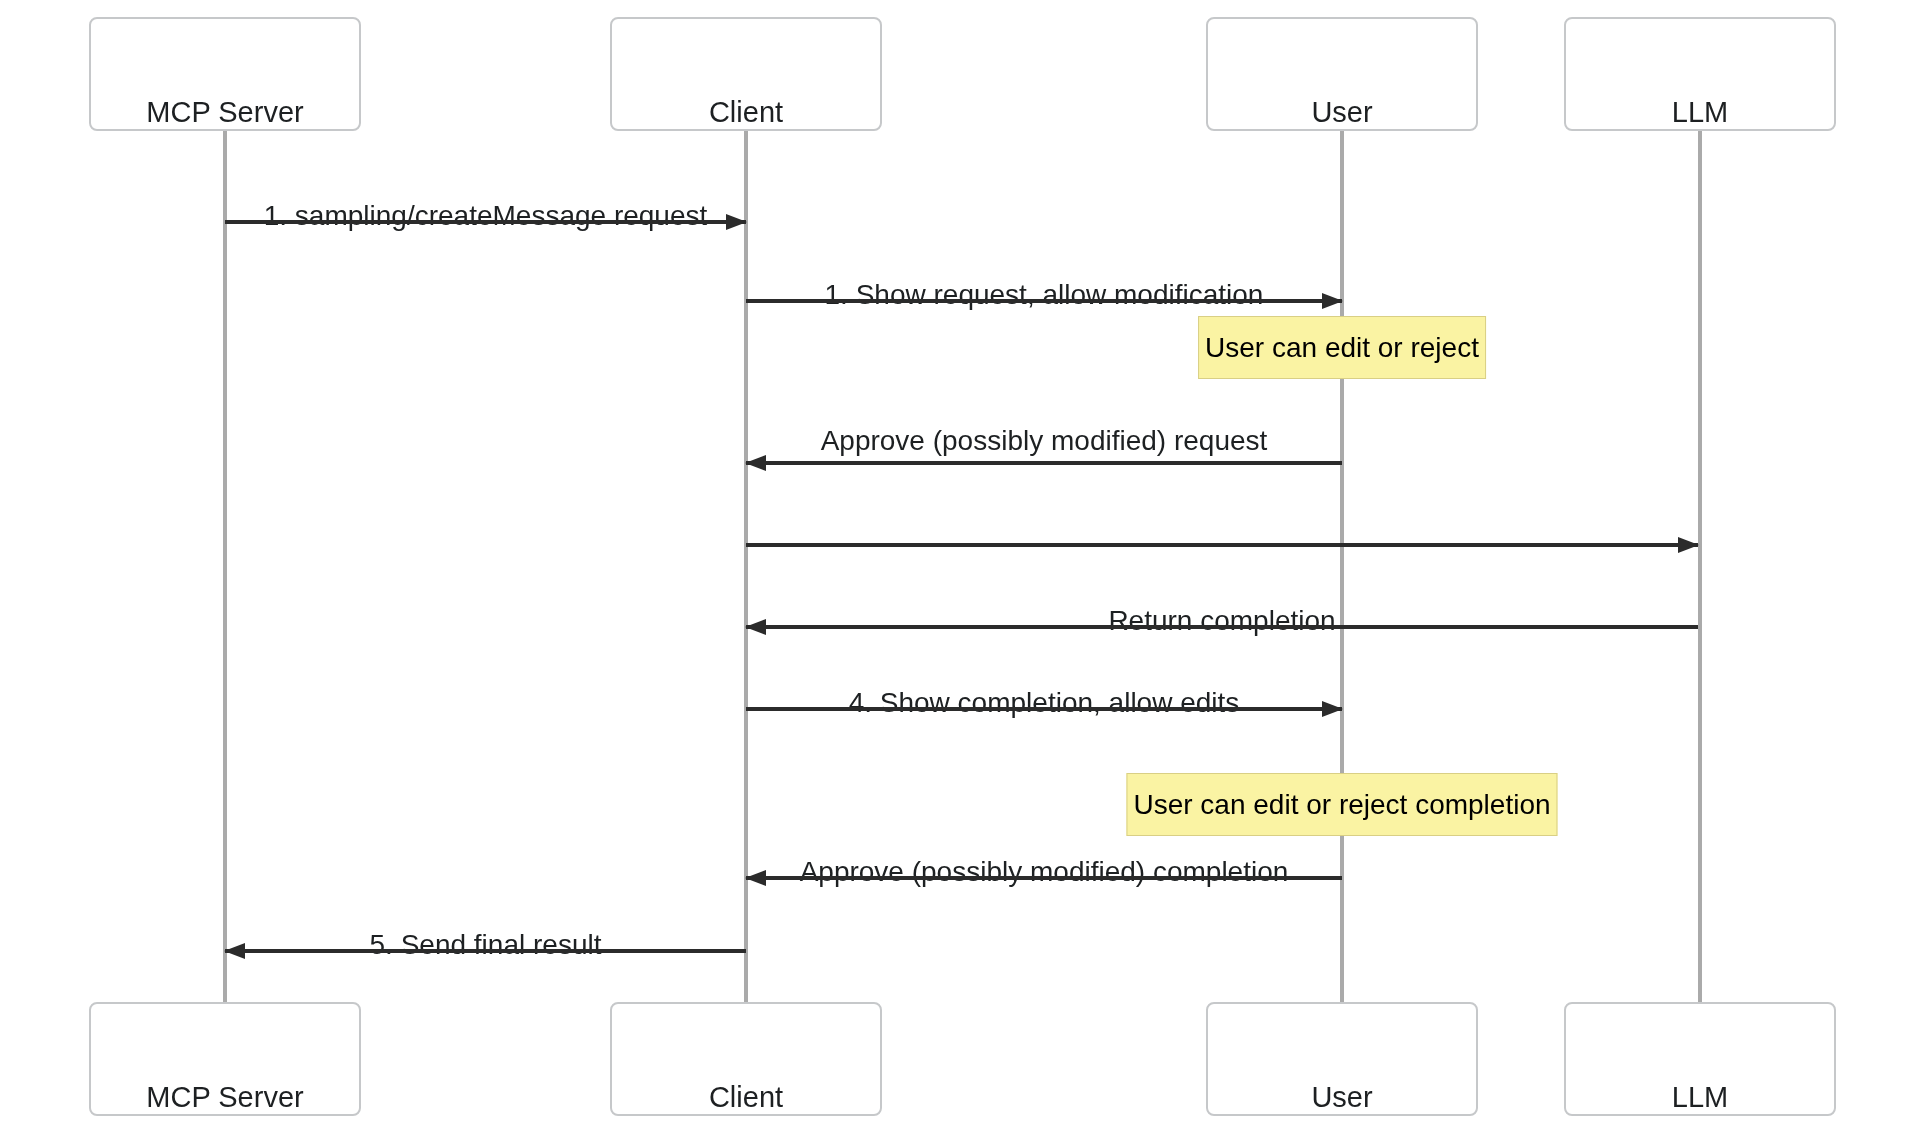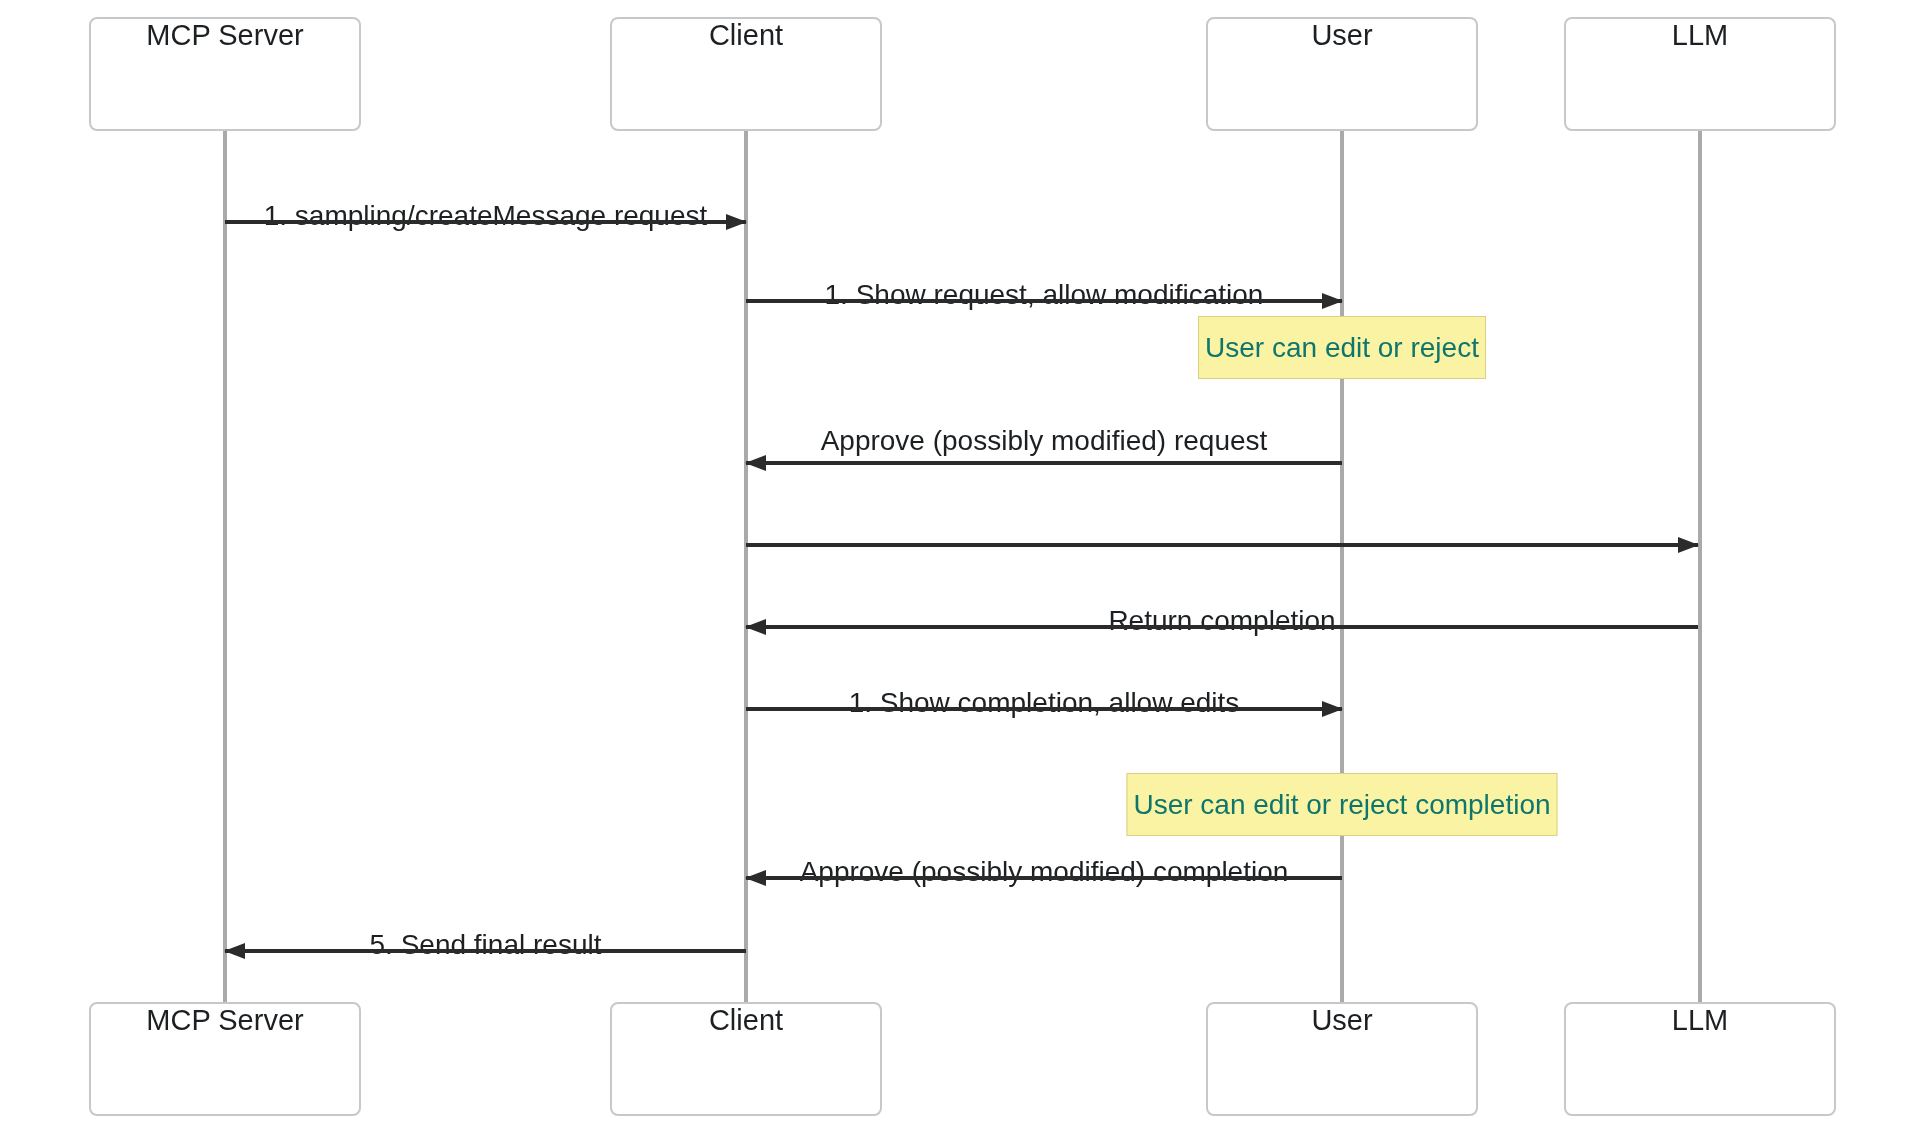--- a/index.html
+++ b/index.html
@@ -13,21 +13,21 @@
   }
   .actor {
     position: absolute;
     width: 272px;
     height: 114px;
     box-sizing: border-box;
     background: #ffffff;
     border: 2px solid #c6c8ca;
     border-radius: 8px;
     display: flex;
-    align-items: flex-start;
+    align-items: flex-end;
     justify-content: center;
     font-size: 29px;
     color: #1d2022;
     z-index: 3;
   }
   .lifeline {
     position: absolute;
     width: 3.5px;
     top: 131px;
     height: 871px;
@@ -70,21 +70,21 @@
     width: 0; height: 0;
     border-top: 8px solid transparent;
     border-bottom: 8px solid transparent;
     border-right: 21px solid #2b2b2b;
   }
   .note {
     position: absolute;
     transform: translateX(-50%);
     background: #faf3a3;
     border: 1px solid #d9cf85;
-    color: #0f766e;
+    color: #000000;
     font-size: 28px;
     line-height: 33px;
     padding: 14px 6px;
     white-space: nowrap;
     text-align: center;
     z-index: 2;
   }
 </style>
 </head>
 <body>
@@ -118,21 +118,21 @@
   <div class="note" style="left:1342px;top:316px;">User can edit or reject</div>
 
   <div class="msg-label" style="left:746px;top:402px;width:596px;">Approve (possibly modified) request</div>
   <div class="msg-line dir-left" style="left:746px;top:461px;width:596px;"></div>
 
   <div class="msg-line dir-right" style="left:746px;top:543px;width:952px;"></div>
 
   <div class="msg-label" style="left:746px;top:582px;width:952px;">Return completion</div>
   <div class="msg-line dir-left" style="left:746px;top:625px;width:952px;"></div>
 
-  <div class="msg-label" style="left:746px;top:664px;width:596px;">1. Show completion, allow edits</div>
+  <div class="msg-label" style="left:746px;top:664px;width:596px;">4. Show completion, allow edits</div>
   <div class="msg-line dir-right" style="left:746px;top:707px;width:596px;"></div>
 
   <div class="note" style="left:1342px;top:729px;margin-top:44px;">User can edit or reject completion</div>
 
   <div class="msg-label" style="left:746px;top:833px;width:596px;">Approve (possibly modified) completion</div>
   <div class="msg-line dir-left" style="left:746px;top:876px;width:596px;"></div>
 
   <div class="msg-label" style="left:225px;top:906px;width:521px;">5. Send final result</div>
   <div class="msg-line dir-left" style="left:225px;top:949px;width:521px;"></div>
 

